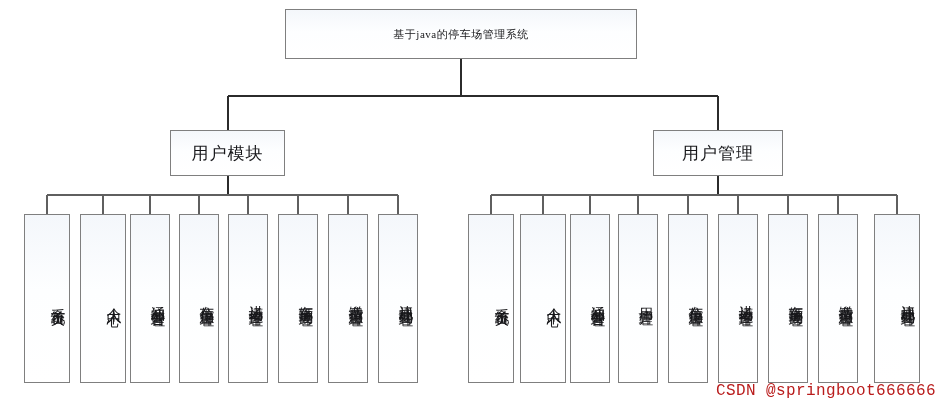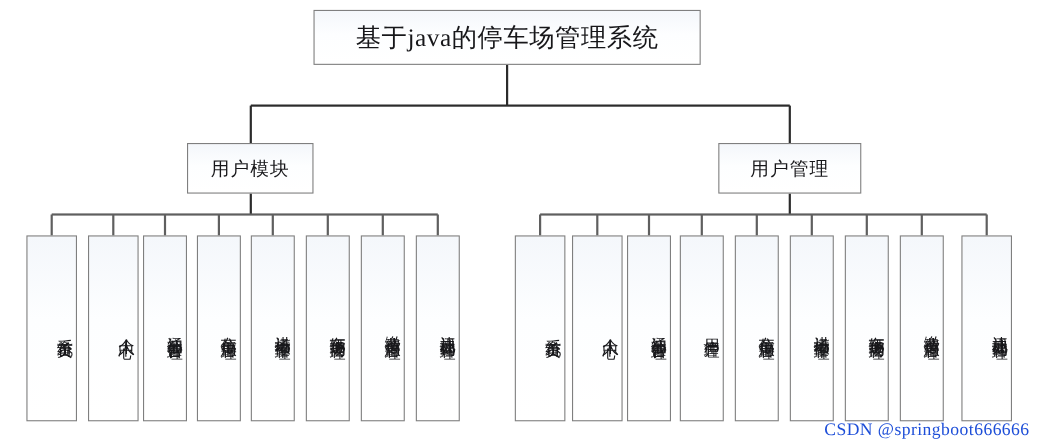--- a/index.html
+++ b/index.html
@@ -27,21 +27,21 @@
     background: linear-gradient(180deg, #f4f7fb 0%, #fdfeff 45%, #ffffff 100%);
     color: #17171a;
     display: flex;
     align-items: center;
     justify-content: center;
     text-align: center;
     z-index: 3;
   }
 
   .node-root {
-    font-size: 23px;
+    font-size: 11px;
     letter-spacing: 0.5px;
   }
 
   .node-module {
     font-size: 17px;
     letter-spacing: 1px;
   }
 
   .node-leaf {
     font-size: 14.5px;
@@ -65,23 +65,23 @@
 
   .line-thin {
     background: #5f5f5f;
   }
 
   
   #watermark {
     position: absolute;
     right: 12px;
     bottom: 3px;
-    font-family: Liberation Serif, serif;
+    font-family: Liberation Mono, monospace;
     font-size: 16px;
-    color: #1d4ed8;
+    color: #b91c1c;
     white-space: nowrap;
     letter-spacing: 0.4px;
     z-index: 6;
     user-select: none;
   }
 </style>
 </head>
 <body>
 
 <div id="canvas">

